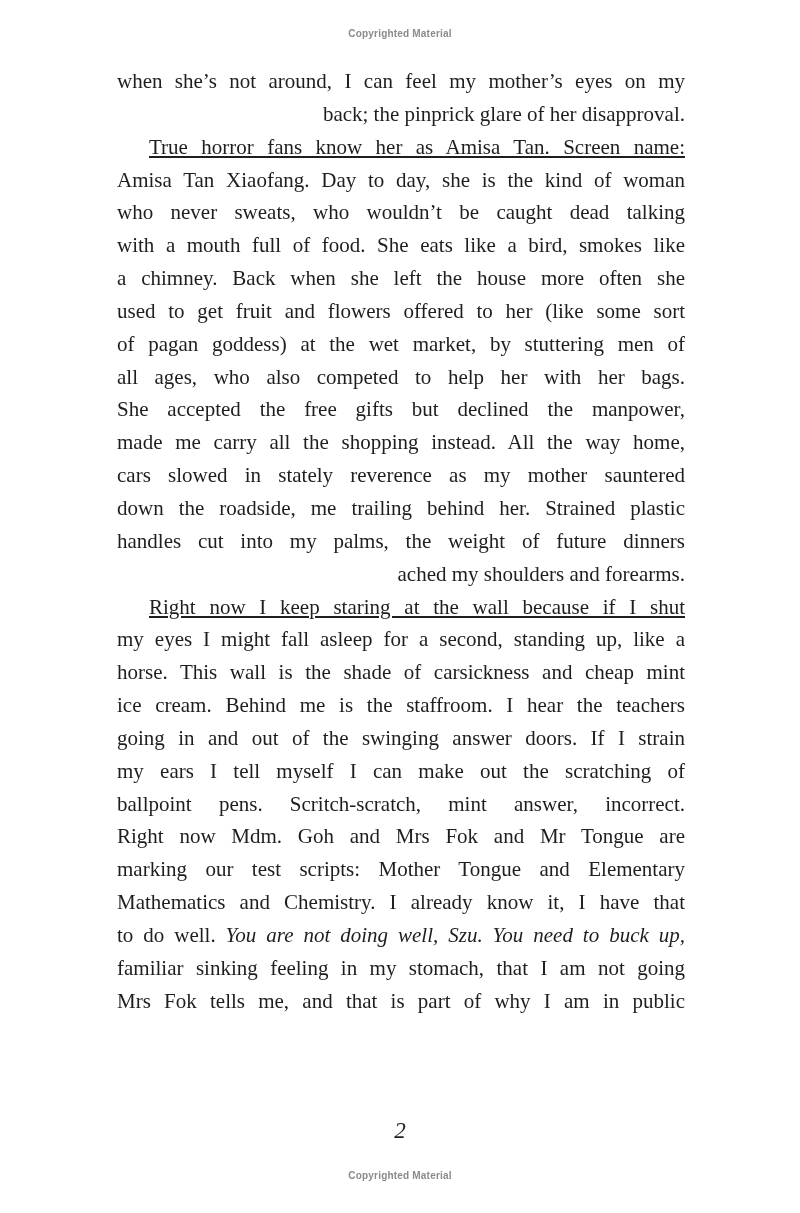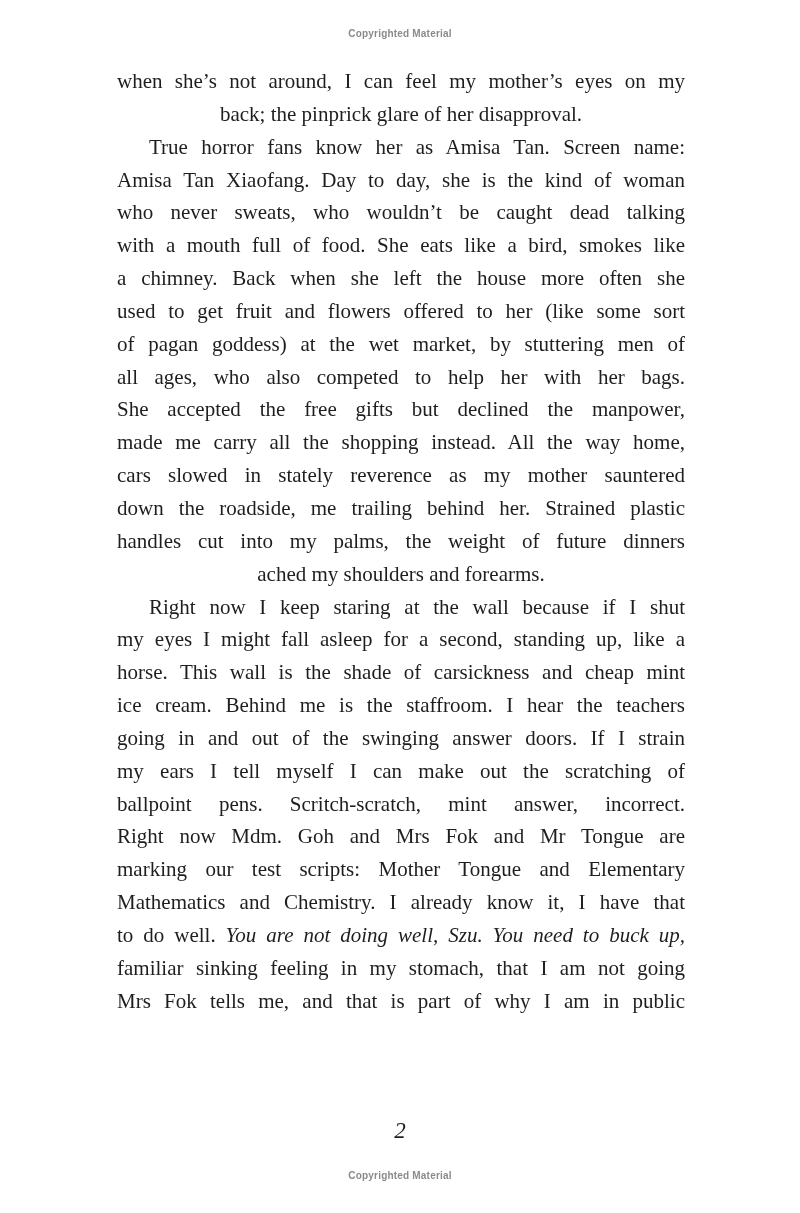--- a/index.html
+++ b/index.html
@@ -43,22 +43,22 @@
     text-align: justify;
     overflow: hidden;
   }
   
   .line::after {
     content: "";
     display: inline-block;
     width: 100%;
     height: 0;
   }
-  .line.indent { text-indent: 32px; }
-  .line.para-end { text-align: center; }
+  .line.indent { text-indent: 32px; text-decoration: underline; }
+  .line.para-end { text-align: right; }
   .line .italic { font-style: italic; }
   .page-number {
     position: absolute;
     left: 0;
     top: 1118px;
     width: 100%;
     text-align: center;
     font-family: "Liberation Serif", serif;
     font-style: italic;
     font-size: 23px;

